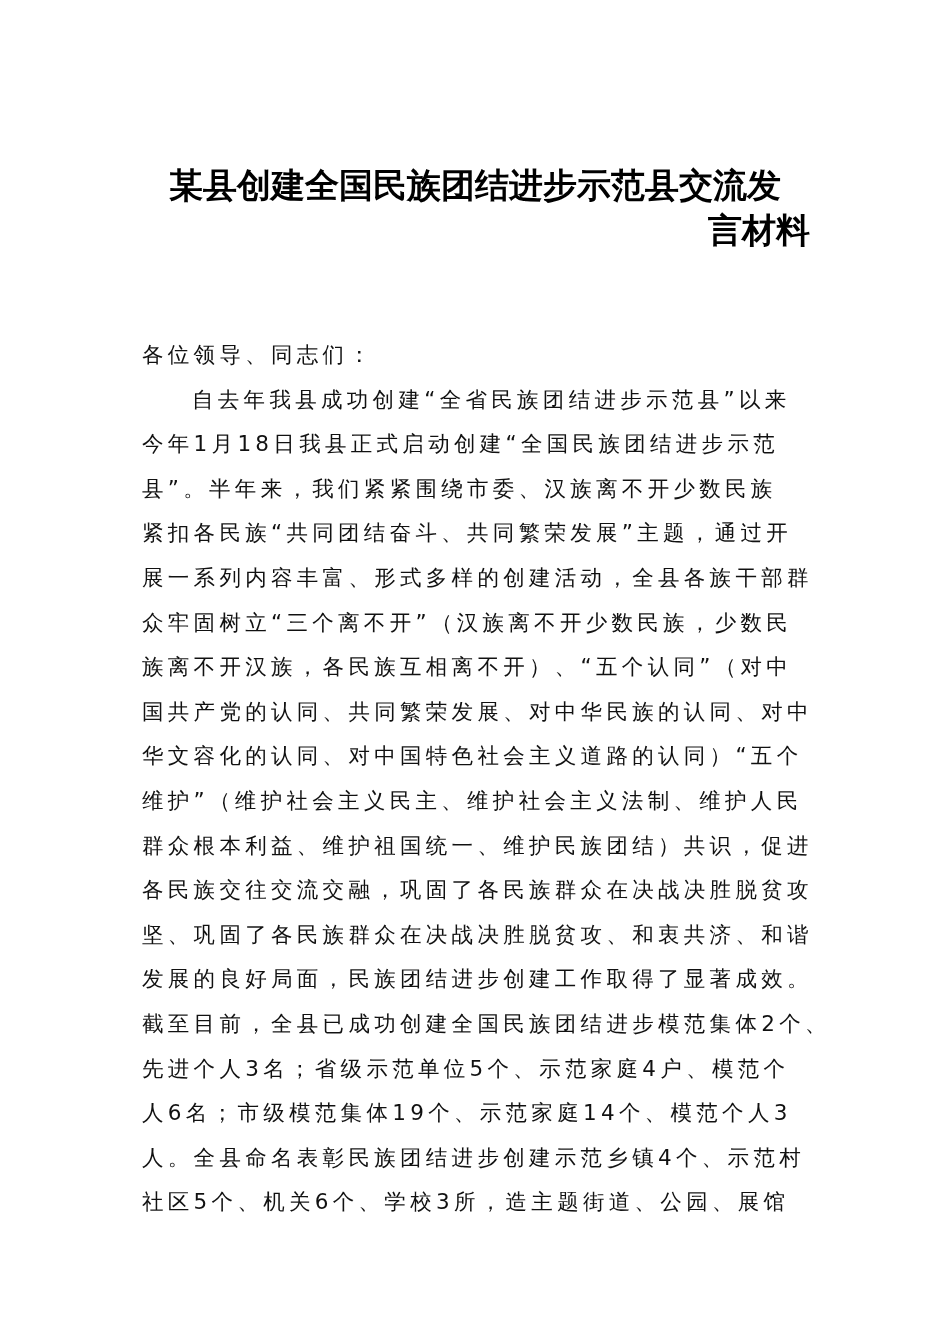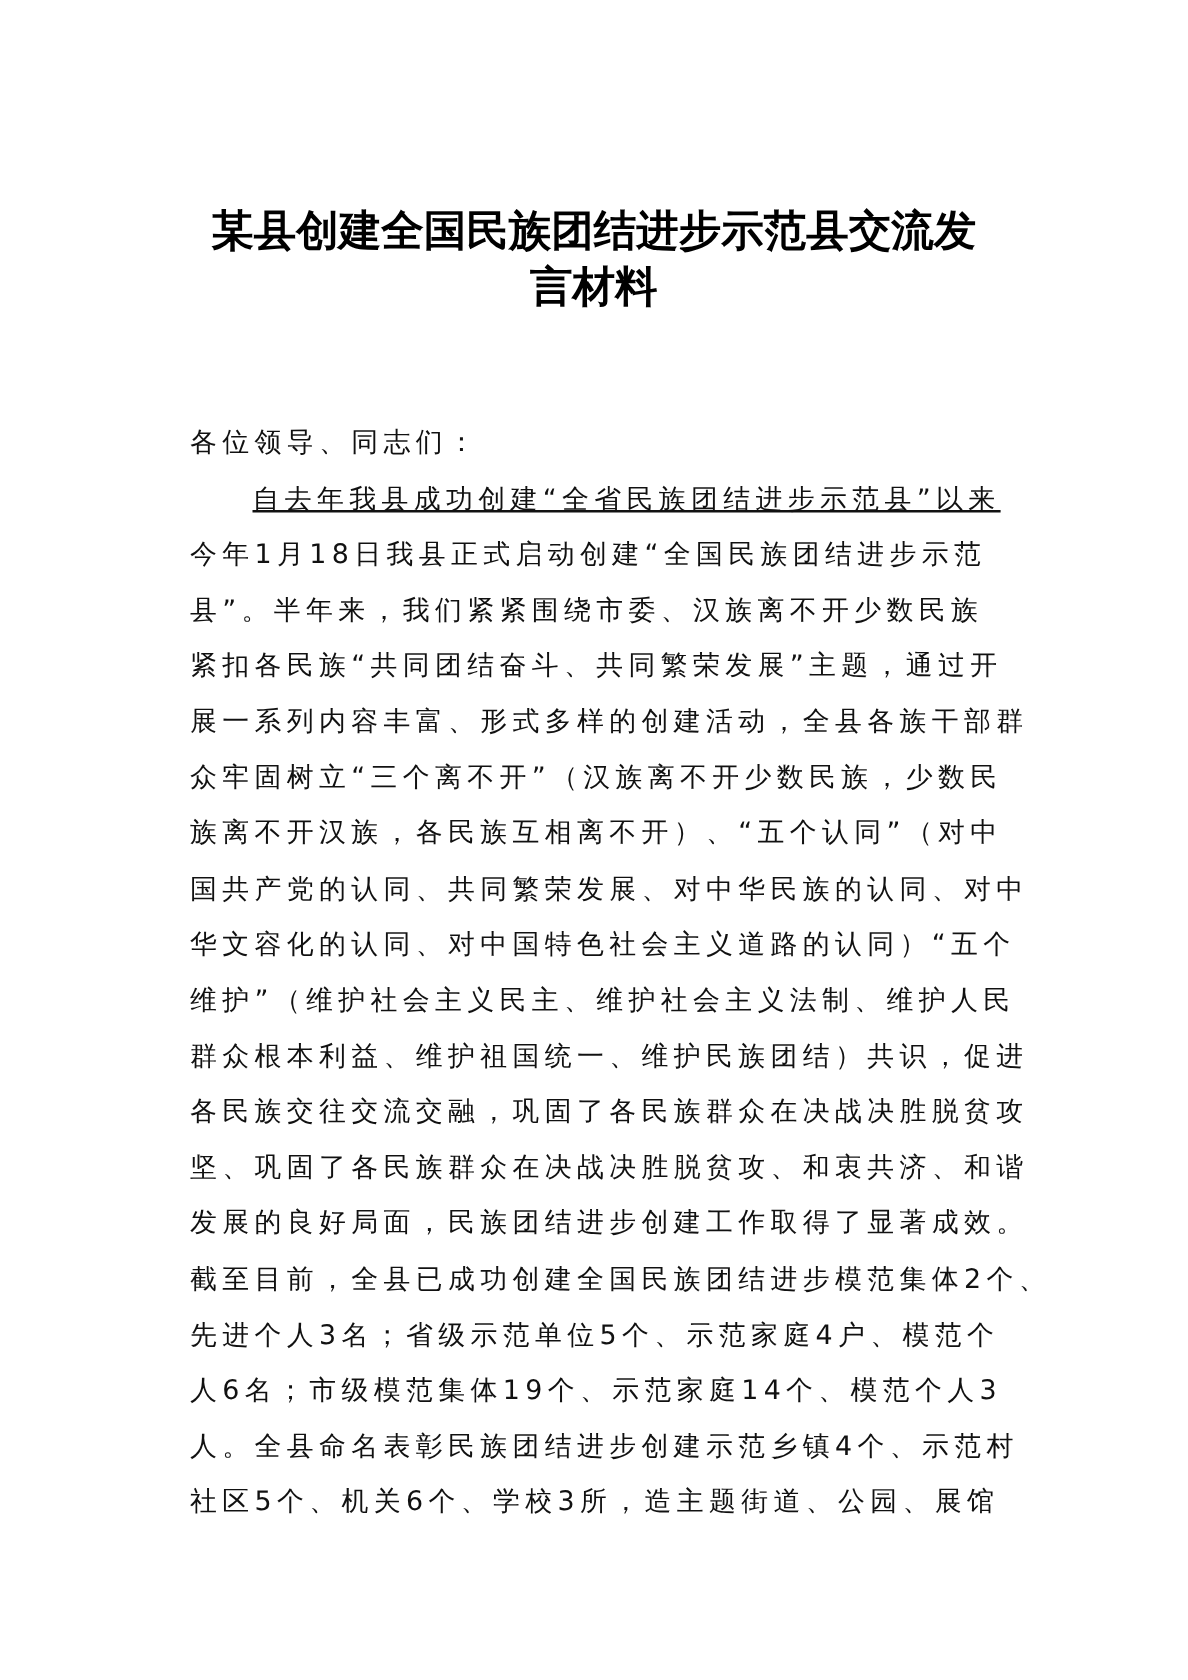--- a/index.html
+++ b/index.html
@@ -5,28 +5,28 @@
   html, body { margin: 0; padding: 0; background: #ffffff; }
   body { width: 950px; height: 1344px; position: relative; overflow: hidden; }
   .page { position: absolute; left: 0; top: 0; width: 950px; height: 1108px; background: #fff; }
   .title {
     position: absolute; left: 140px; width: 670px; text-align: center;
     font-family: "DejaVu Serif", "Liberation Serif", serif;
     font-weight: bold; font-size: 34px; color: #000; line-height: 60px;
     letter-spacing: 0px;
   }
   .title .l1 { position: absolute; top: 155px; left: 0; width: 670px; text-align: center; white-space: nowrap; }
-  .title .l2 { position: absolute; top: 200px; left: 0; width: 670px; text-align: center; white-space: nowrap; }
+  .title .l2 { position: absolute; top: 200px; left: 0; width: 670px; text-align: right; white-space: nowrap; }
   .body {
-    position: absolute; left: 152px; top: 333px; width: 664px;
+    position: absolute; left: 142px; top: 333px; width: 664px;
     font-family: "DejaVu Sans", "Liberation Sans", sans-serif;
     font-size: 21.5px; color: #111; line-height: 44.6px;
   }
   .line { display: block; white-space: nowrap; letter-spacing: 4.3px; height: 44.6px; }
-  .line.indent { padding-left: 50px; text-decoration: underline; }
+  .line.indent { padding-left: 50px; }
 </style>
 </head>
 <body>
 
 <div class="page">
   <div class="title">
     <div class="l1">某县创建全国民族团结进步示范县交流发</div>
     <div class="l2">言材料</div>
   </div>
 

